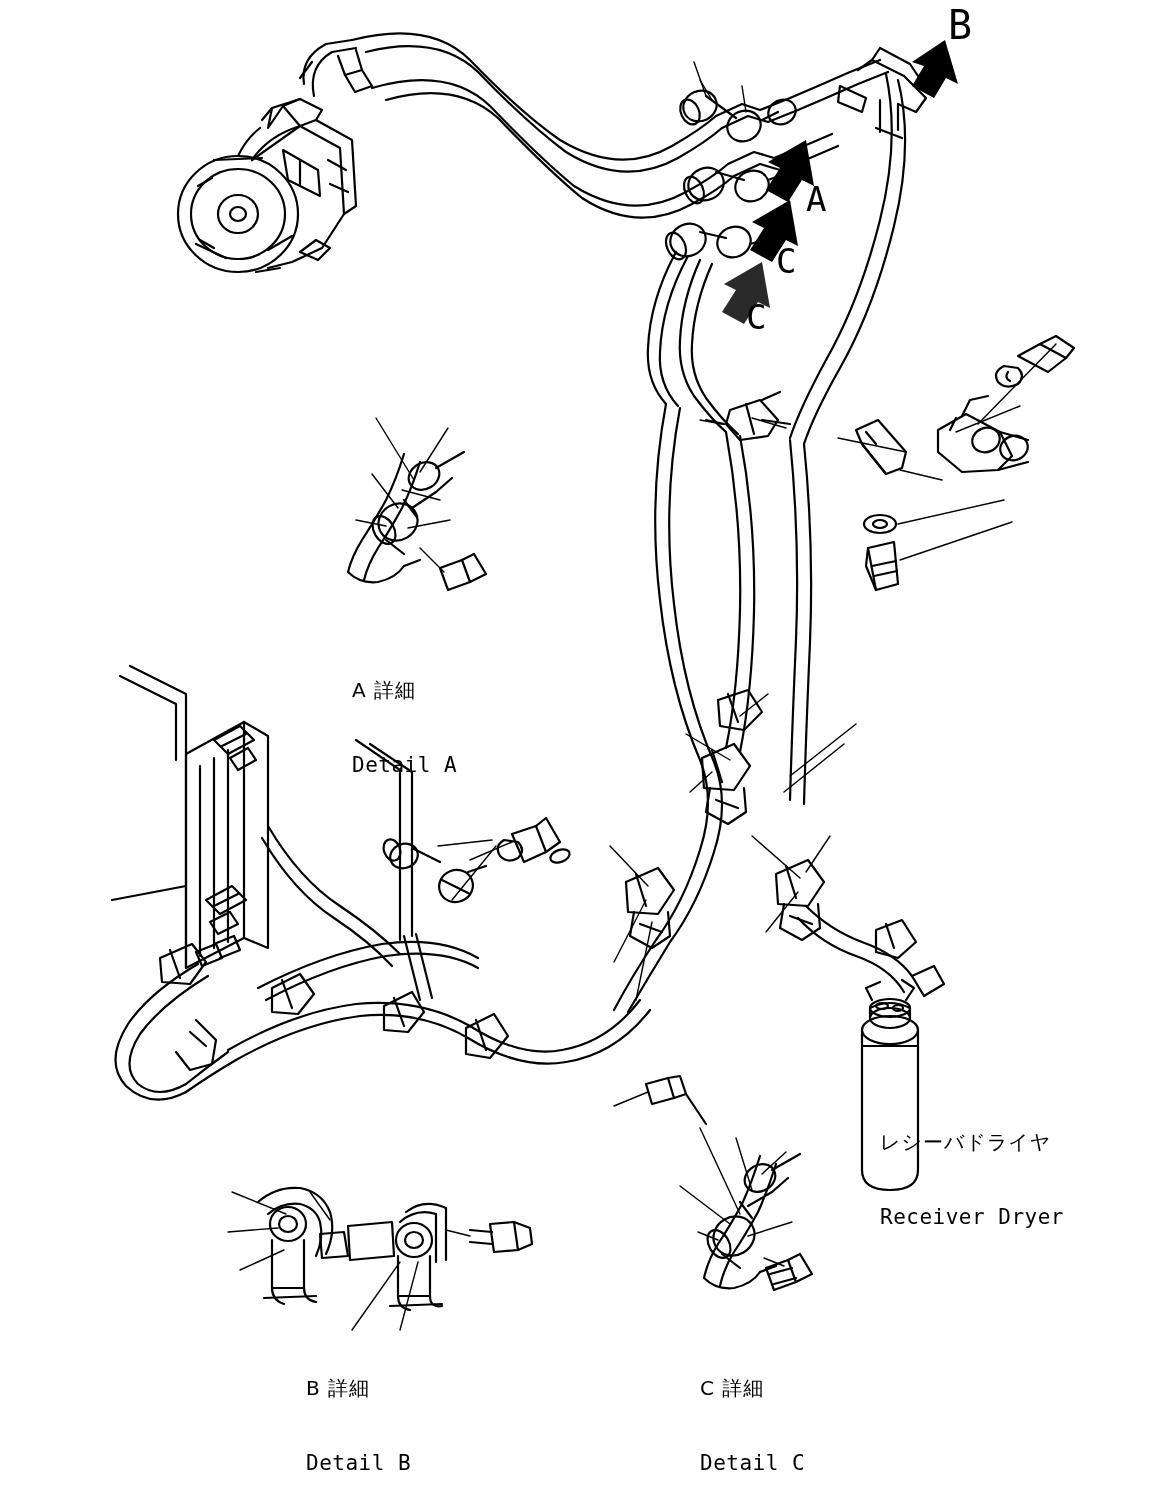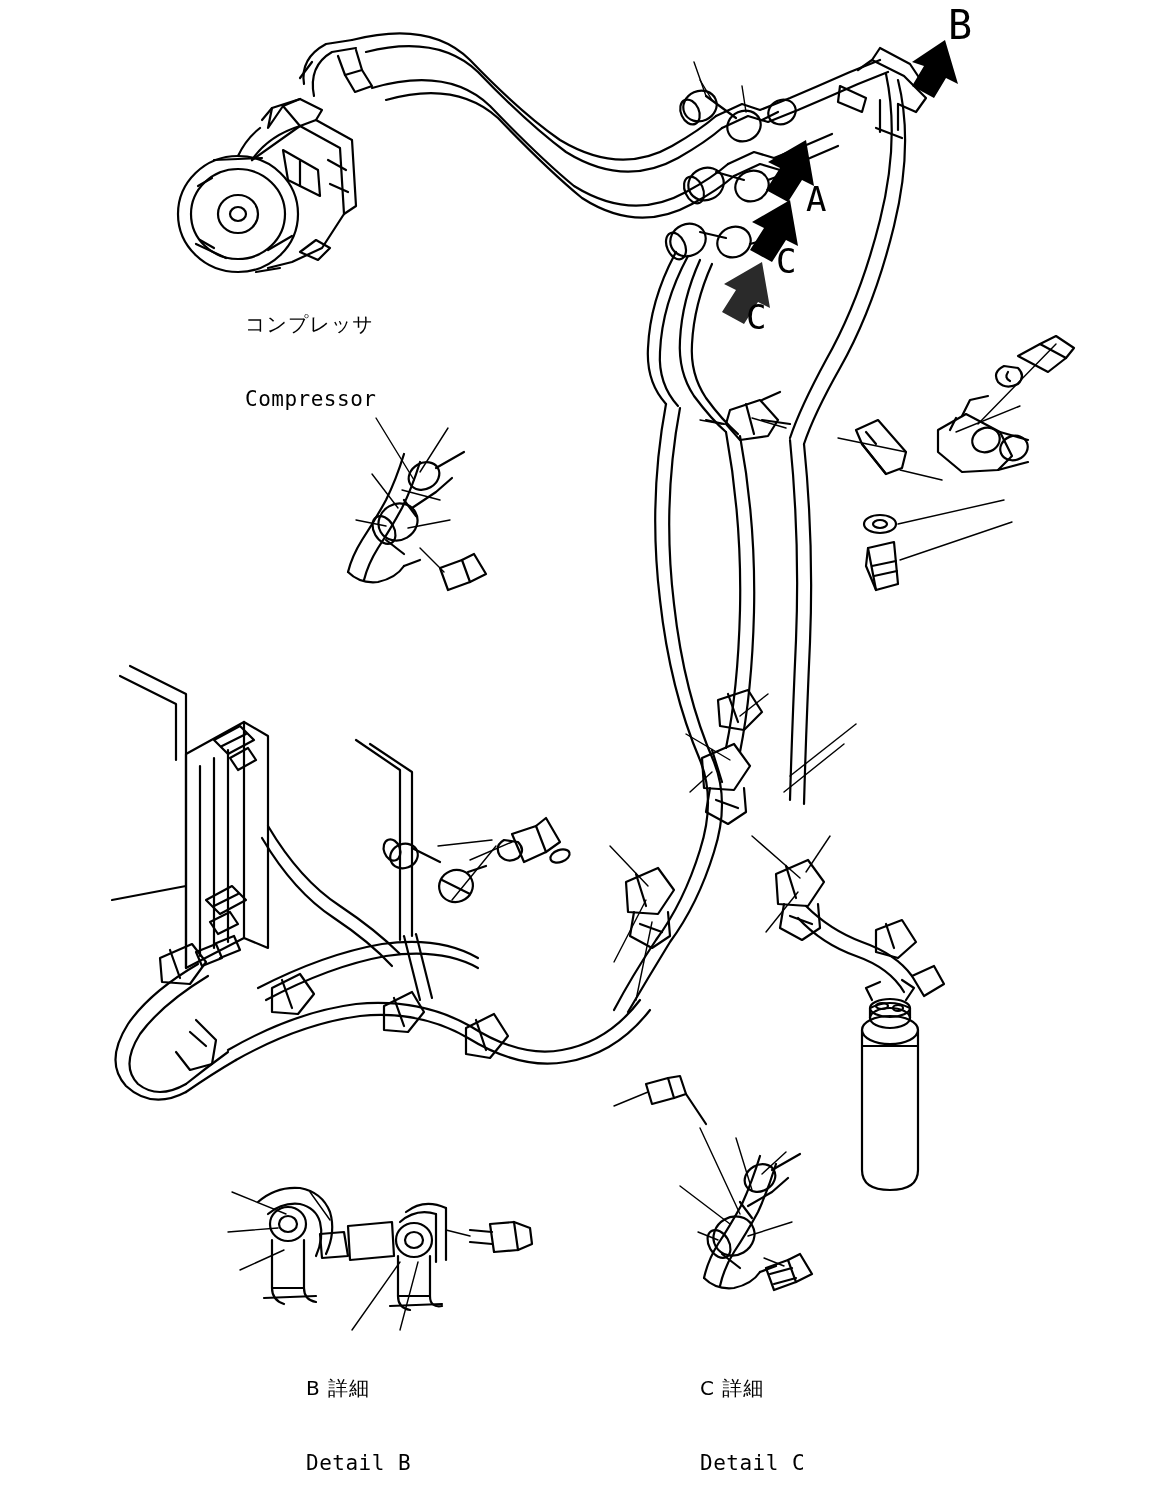--- a/index.html
+++ b/index.html
@@ -440,27 +440,31 @@
       <path d="M945 40 L912 62 L924 66 L912 86 L934 98 L946 78 L958 84 Z"></path>
 
       <path d="M806 140 L768 162 L780 168 L766 190 L788 202 L802 180 L814 186 Z"></path>
 
       <path d="M790 200 L752 222 L764 228 L750 250 L772 262 L786 240 L798 246 Z"></path>
 
       <path d="M762 262 L724 284 L736 290 L722 312 L744 324 L758 302 L770 308 Z" fill="#2a2a2a"></path>
     </g>
   </svg>
 
-  <div class="lbl" style="left:245px; top:262px;">
-    <span class="jp">コンプレッサ</span>
-    <span class="en">Compressor</span>
+
+
+  <div class="lbl" style="left:880px; top:1080px;">
+    <span class="jp">レシーバドライヤ</span>
+    <span class="en">Receiver Dryer</span>
   </div>
 
-
-
+  <div class="lbl" style="left:352px; top:628px;">
+    <span class="jp">A 詳細</span>
+    <span class="en">Detail A</span>
+  </div>
 
   <div class="lbl" style="left:306px; top:1326px;">
     <span class="jp">B 詳細</span>
     <span class="en">Detail B</span>
   </div>
 
   <div class="lbl" style="left:700px; top:1326px;">
     <span class="jp">C 詳細</span>
     <span class="en">Detail C</span>
   </div>

